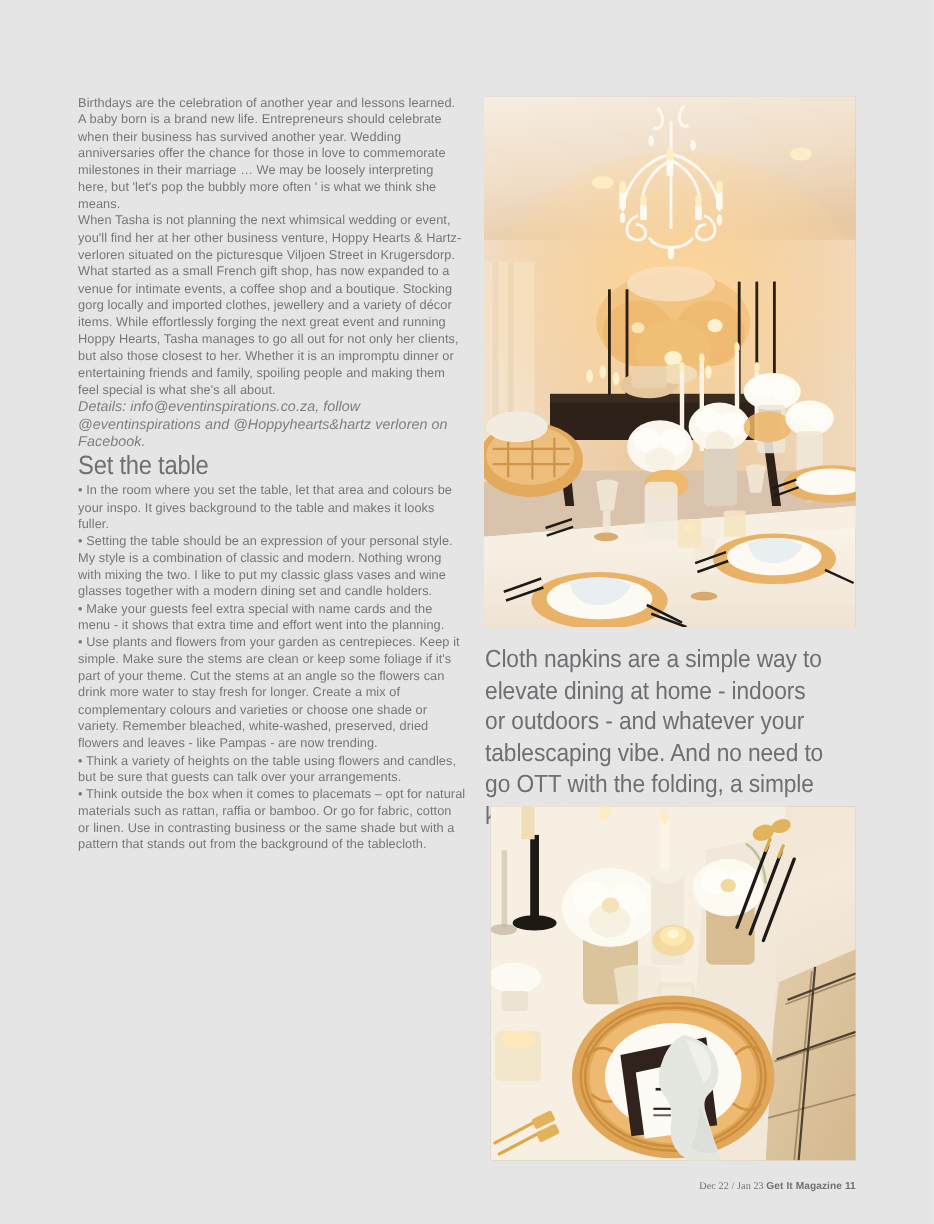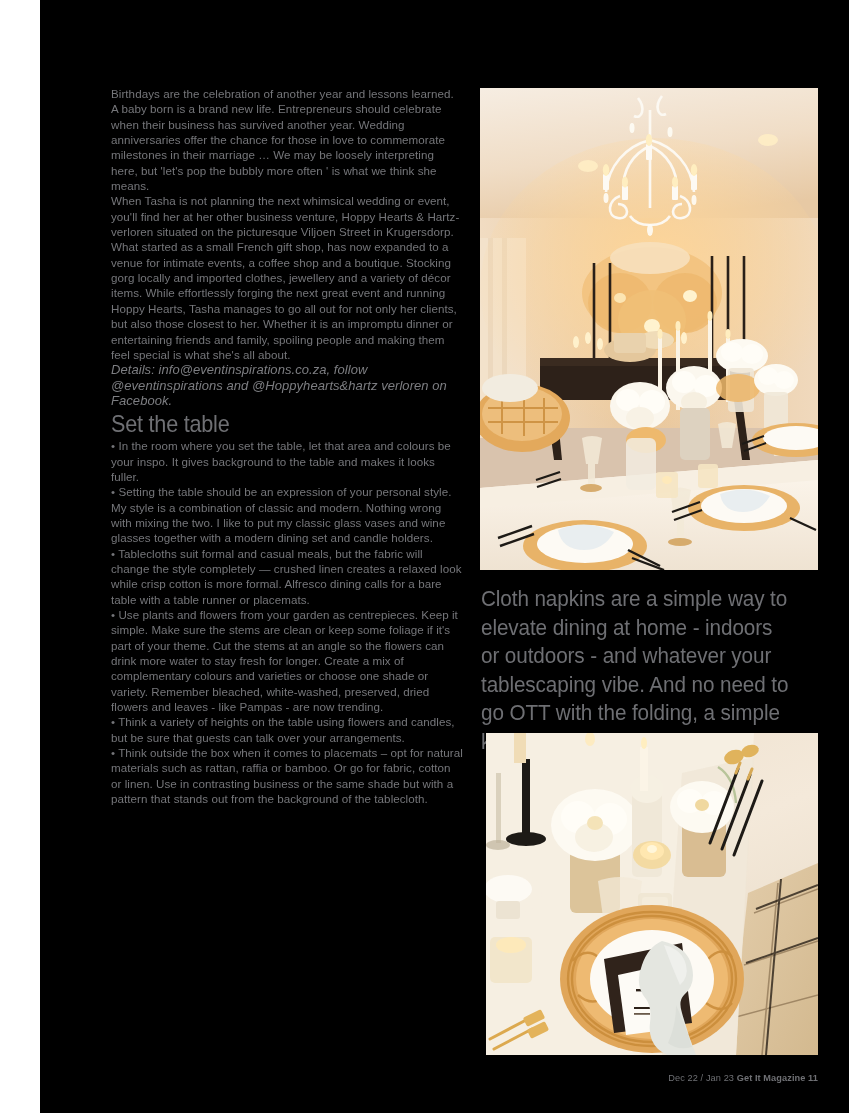--- a/index.html
+++ b/index.html
@@ -11,22 +11,21 @@
   body {
     width: 849px;
     height: 1113px;
     position: relative;
     font-family: "Liberation Sans", sans-serif;
     overflow: hidden;
   }
   .page {
     position: absolute;
     inset: 0;
-    background: #000000;
-    margin-left: 40px;
+    background: #e5e5e5;
   }
 
   
   .col-left {
     position: absolute;
     left: 71px;
     top: 86px;
     width: 352px;
   }
   .body-text {
@@ -104,41 +103,41 @@
   .footer {
     position: absolute;
     left: 0;
     top: 1073px;
     width: 778px;
     text-align: right;
     font-size: 9.2px;
     color: #6f7074;
     letter-spacing: 0.01em;
   }
-  .footer .fdate { font-weight: 400; }
+  .footer .fdate { font-weight: 400; font-family: Liberation Serif, serif; }
   .footer .ftitle { font-weight: 700; }
 </style>
 </head>
 <body>
 
 <div class="page">
 
   <div class="col-left">
     <div class="body-text">
       <p>Birthdays are the celebration of another year and lessons learned. A baby born is a brand new life. Entrepreneurs should celebrate when their business has survived another year. Wedding anniversaries offer the chance for those in love to commemorate milestones in their marriage … We may be loosely interpreting here, but 'let's pop the bubbly more often ' is what we think she means.</p>
       <p>When Tasha is not planning the next whimsical wedding or event, you'll find her at her other business venture, Hoppy Hearts &amp; Hartz-verloren situated on the picturesque Viljoen Street in Krugersdorp. What started as a small French gift shop, has now expanded to a venue for intimate events, a coffee shop and a boutique. Stocking gorg locally and imported clothes, jewellery and a variety of décor items. While effortlessly forging the next great event and running Hoppy Hearts, Tasha manages to go all out for not only her clients, but also those closest to her. Whether it is an impromptu dinner or entertaining friends and family, spoiling people and making them feel special is what she's all about.</p>
       <p class="details-line">Details: info@eventinspirations.co.za, follow @eventinspirations and @Hoppyhearts&amp;hartz verloren on Facebook.</p>
     </div>
 
     <h2 class="section-head">Set the table</h2>
 
     <div class="body-text">
       <p class="bullet">• In the room where you set the table, let that area and colours be your inspo. It gives background to the table and makes it looks fuller.</p>
       <p class="bullet">• Setting the table should be an expression of your personal style. My style is a combination of classic and modern. Nothing wrong with mixing the two. I like to put my classic glass vases and wine glasses together with a modern dining set and candle holders.</p>
-      <p class="bullet">• Tablecloths suit formal and casual meals, but the fabric will change the style completely — crushed linen creates a relaxed look while crisp cotton is more formal. Alfresco dining calls for a bare table with a table runner or placemats.</p>
+      <p class="bullet">• Make your guests feel extra special with name cards and the menu - it shows that extra time and effort went into the planning.</p>
       <p class="bullet">• Use plants and flowers from your garden as centrepieces. Keep it simple. Make sure the stems are clean or keep some foliage if it's part of your theme. Cut the stems at an angle so the flowers can drink more water to stay fresh for longer. Create a mix of complementary colours and varieties or choose one shade or variety. Remember bleached, white-washed, preserved, dried flowers and leaves - like Pampas - are now trending.</p>
       <p class="bullet">• Think a variety of heights on the table using flowers and candles, but be sure that guests can talk over your arrangements.</p>
       <p class="bullet">• Think outside the box when it comes to placemats – opt for natural materials such as rattan, raffia or bamboo. Or go for fabric, cotton or linen. Use in contrasting business or the same shade but with a pattern that stands out from the background of the tablecloth.</p>
     </div>
   </div>
 
   <div class="photo" id="photo-top">
     <svg viewBox="0 0 338 482" preserveAspectRatio="none">
       <defs>
         <linearGradient id="ceil" x1="0" y1="0" x2="0.3" y2="1">

